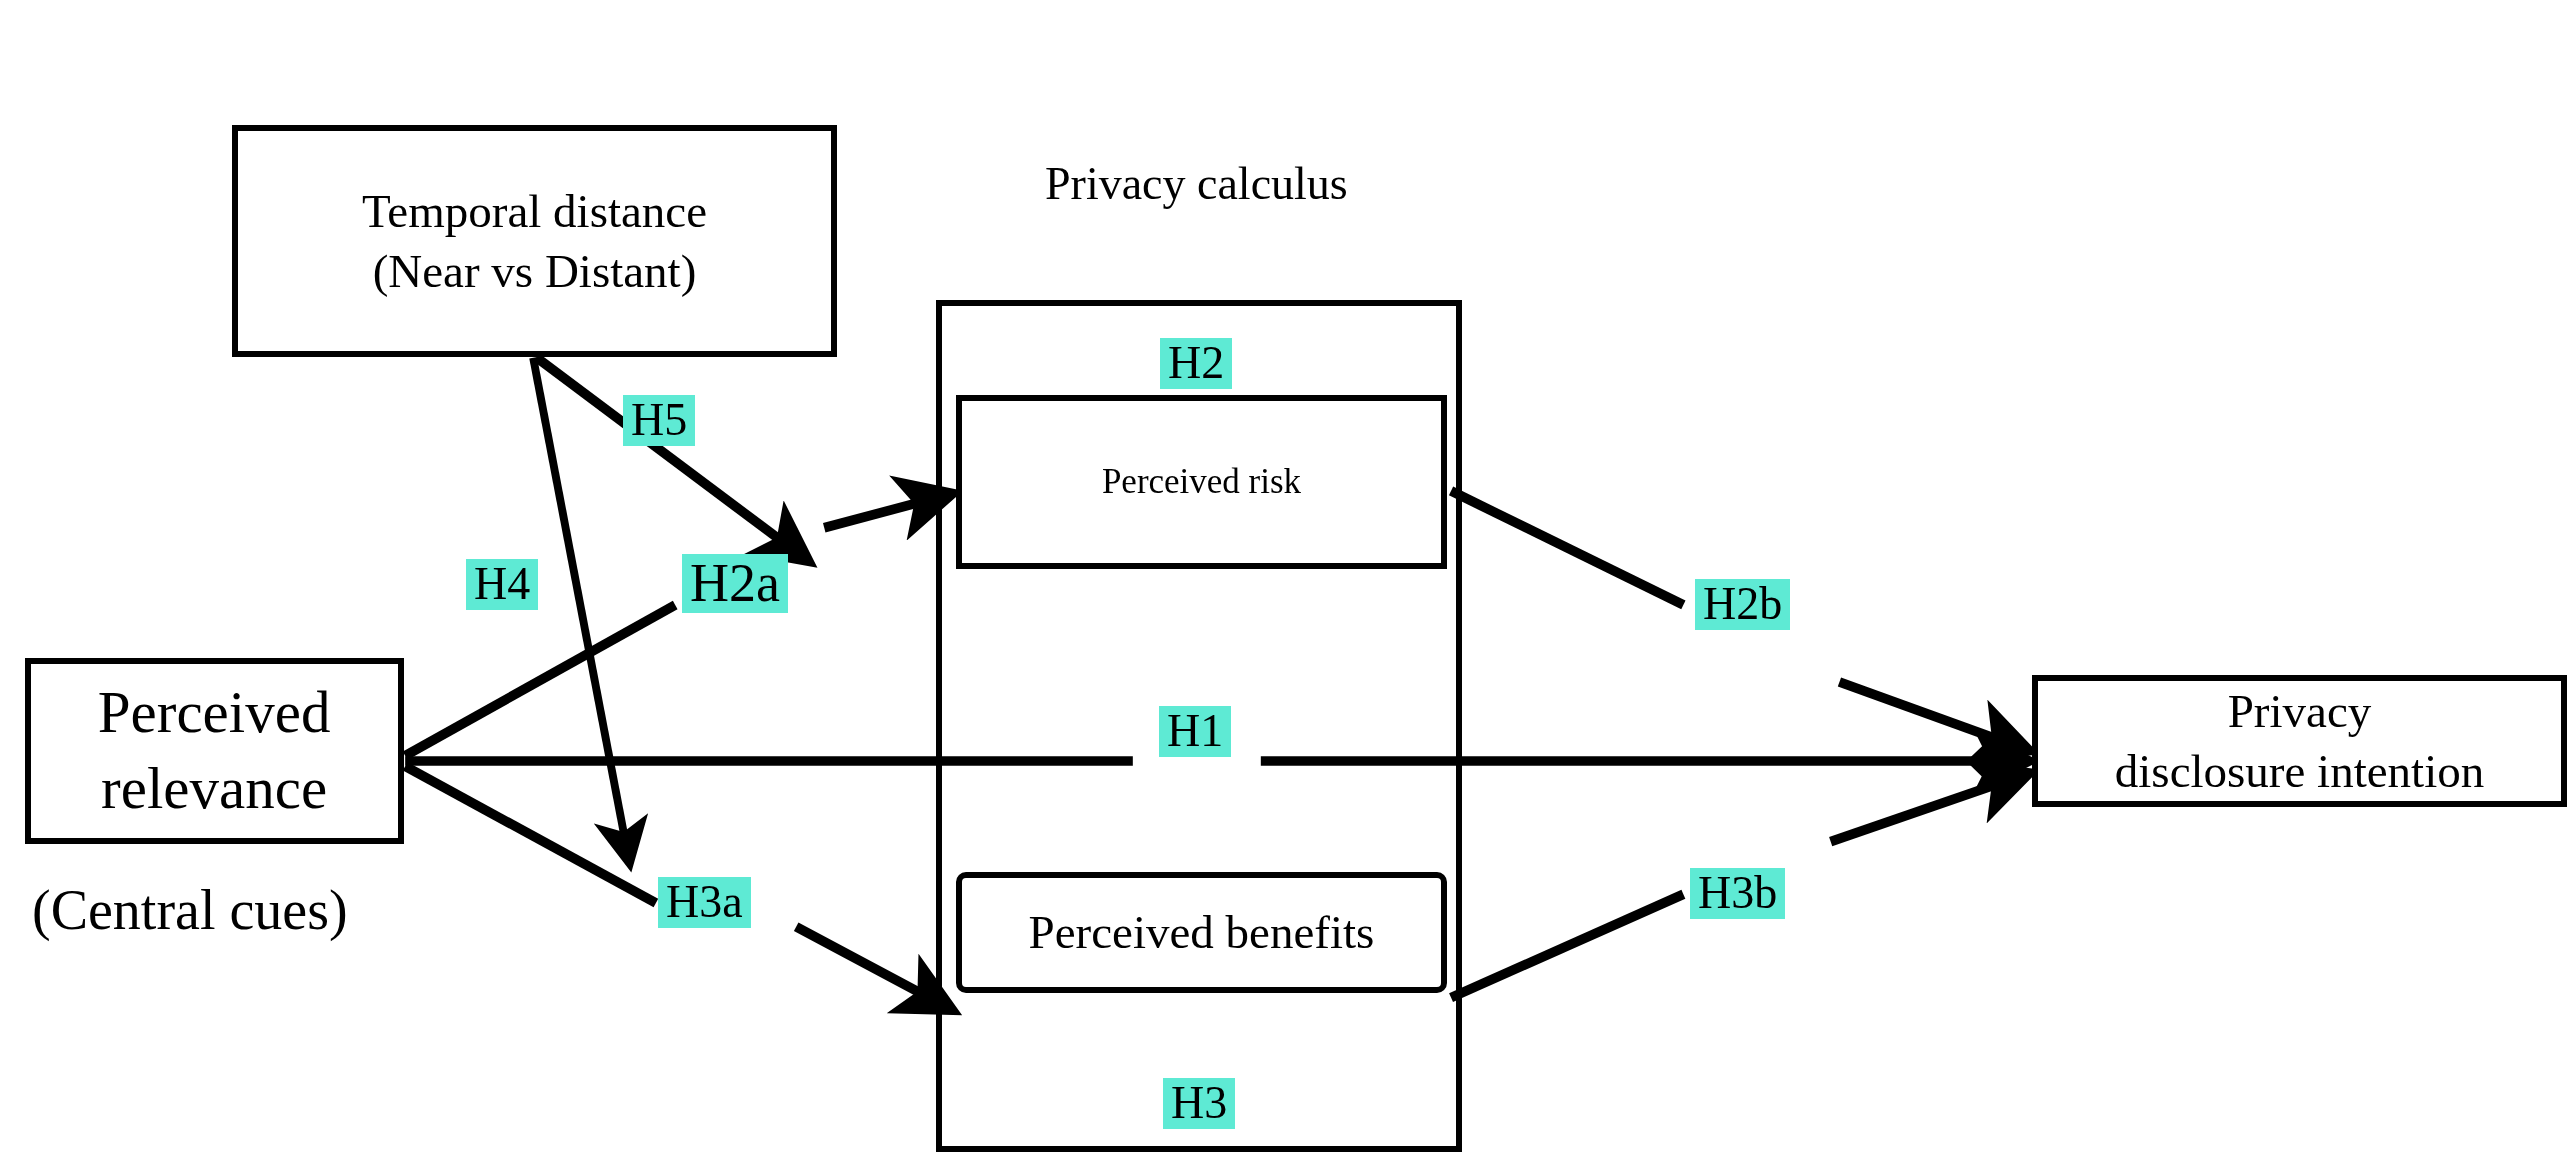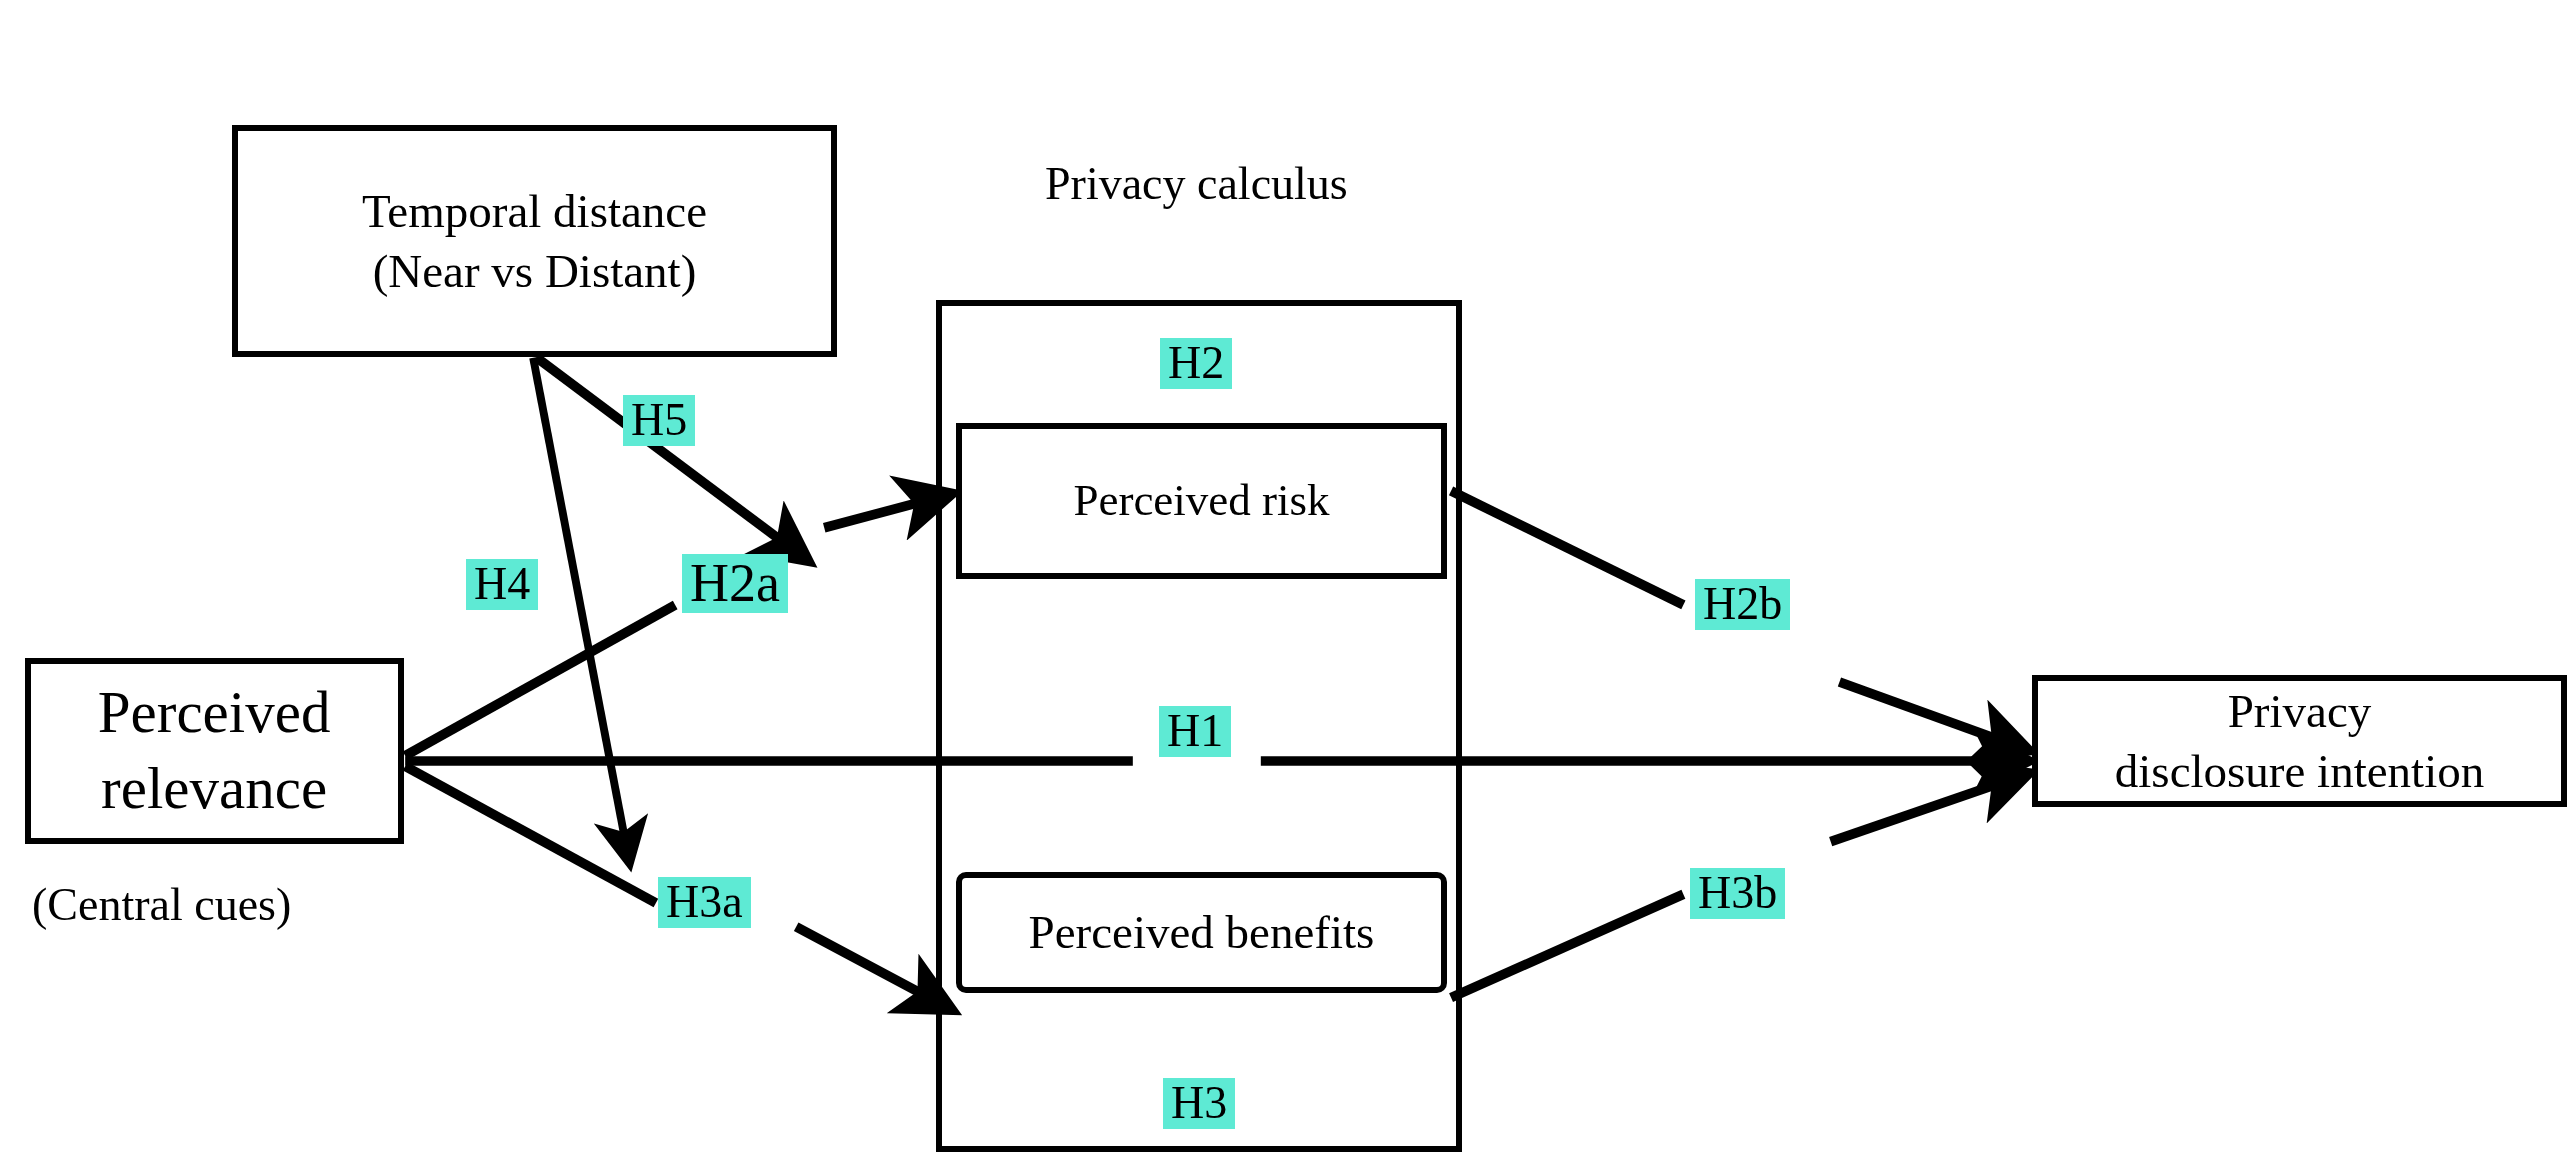--- a/index.html
+++ b/index.html
@@ -56,26 +56,26 @@
     white-space: nowrap;
     background: #5eead4;
     padding: 0 8px;
     line-height: 1.1;
   }
 
   
   #box-temporal-distance { left: 232px; top: 125px; width: 605px; height: 232px; font-size: 47px; }
   #box-perceived-relevance { left: 24.6px; top: 658px; width: 379px; height: 186px; font-size: 59px; }
   #box-privacy-calculus-group { left: 936px; top: 300px; width: 526px; height: 852px; }
-  #box-perceived-risk { left: 956px; top: 395px; width: 491px; height: 156px; font-size: 45px; margin-top: 28px; }
+  #box-perceived-risk { left: 956px; top: 395px; width: 491px; height: 174px; font-size: 35px; }
   #box-perceived-benefits { left: 956px; top: 872px; width: 491px; height: 121px; font-size: 47px; border-radius: 10px; }
   #box-privacy-disclosure { left: 2032px; top: 675px; width: 535px; height: 132px; font-size: 47px; }
 
   #text-peripheral-cues { left: 324px; top: 5.3px; font-size: 46px; }
-  #text-central-cues { left: 32px; top: 877px; font-size: 46px; }
+  #text-central-cues { left: 32px; top: 877px; font-size: 56px; }
   #text-privacy-calculus-title { left: 1045px; top: 156px; font-size: 46px; }
 
   #label-h2 { left: 1160px; top: 338px; font-size: 46px; }
   #label-h3 { left: 1163px; top: 1078px; font-size: 46px; }
   #label-h1 { left: 1159px; top: 706px; font-size: 46px; text-align: center; }
   #label-h5 { left: 623px; top: 395px; font-size: 46px; }
   #label-h4 { left: 466px; top: 559px; font-size: 46px; }
   #label-h2a { left: 682px; top: 554px; font-size: 54px; }
   #label-h3a { left: 658px; top: 877px; font-size: 46px; }
   #label-h2b { left: 1695px; top: 579px; font-size: 46px; }

